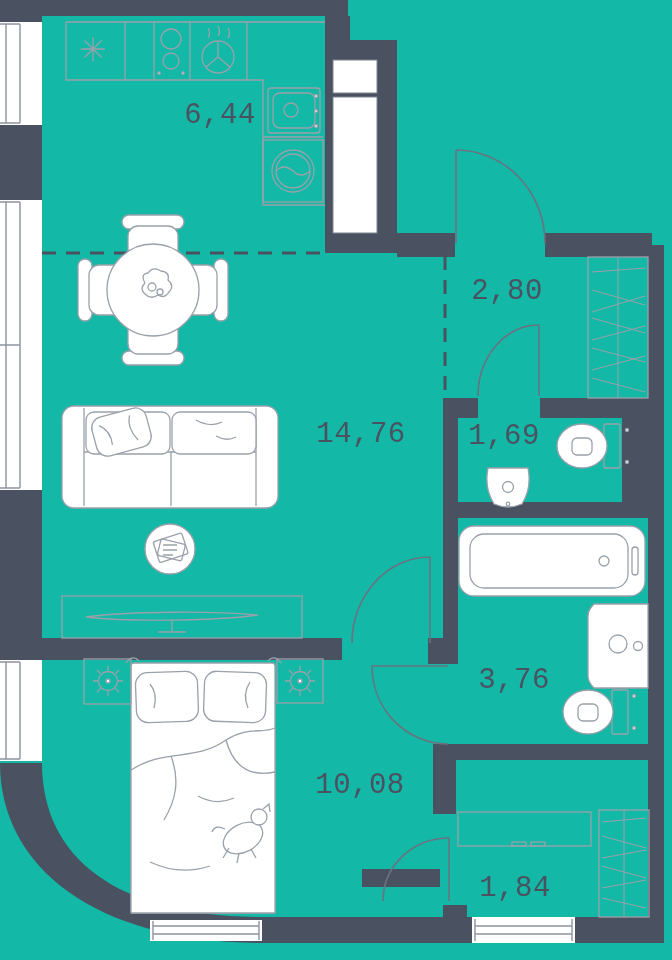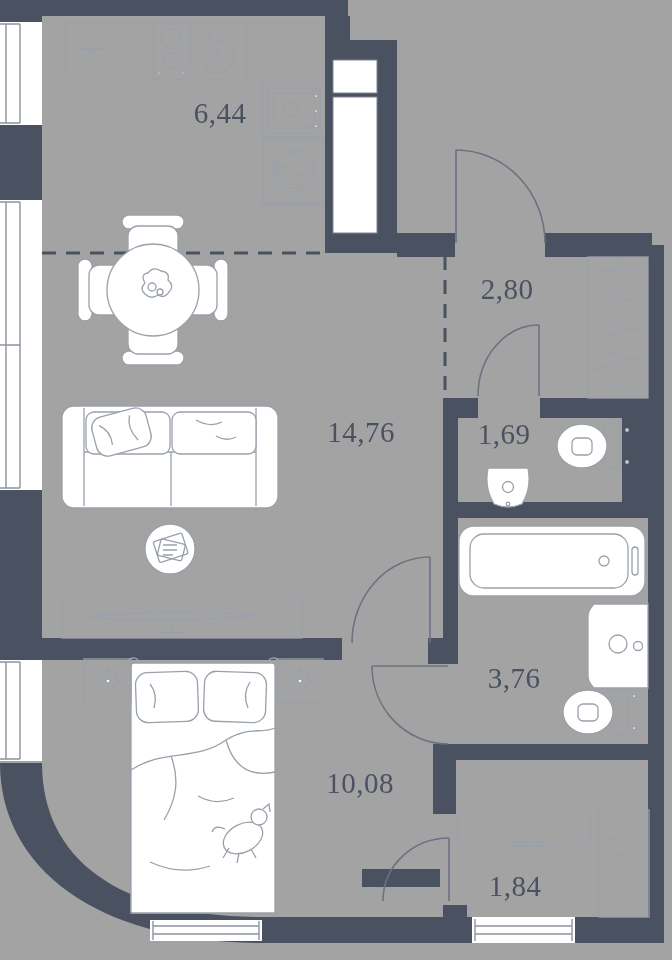--- a/index.html
+++ b/index.html
@@ -1,17 +1,17 @@
 <!DOCTYPE html>
 <html><head>
 <meta charset="utf-8">
 <style>
   html,body{margin:0;padding:0;background:#ffffff;}
-  .stage{position:relative;width:672px;height:960px;background:#a3a3a3;overflow:hidden;
-         font-family:Liberation Serif, serif;}
+  .stage{position:relative;width:672px;height:960px;background:#14b8a6;overflow:hidden;
+         font-family:Liberation Mono, monospace;}
   svg{position:absolute;left:0;top:0;}
   .wall{fill:#4a5261;stroke:none;}
   .niche{fill:#ffffff;stroke:#7e8490;stroke-width:1;}
   .winbox{fill:#ffffff;stroke:none;}
   .winline{stroke:#8d93a0;stroke-width:1.4;fill:none;}
   .furn{stroke:#9aa1ab;stroke-width:1.3;fill:#ffffff;}
   .furnl{stroke:#9aa1ab;stroke-width:1.3;fill:none;}
   .door{stroke:#6b7280;stroke-width:1.6;fill:none;}
   .dash{stroke:#4a5261;stroke-width:3;stroke-dasharray:14 10;fill:none;}
   .hatch{stroke:#9aa1ab;stroke-width:1;fill:none;}

